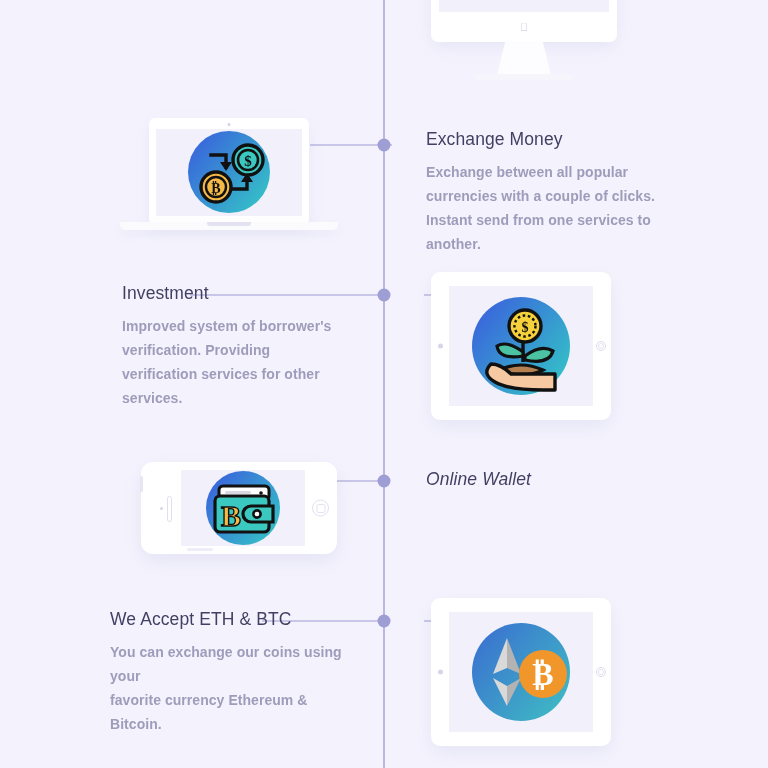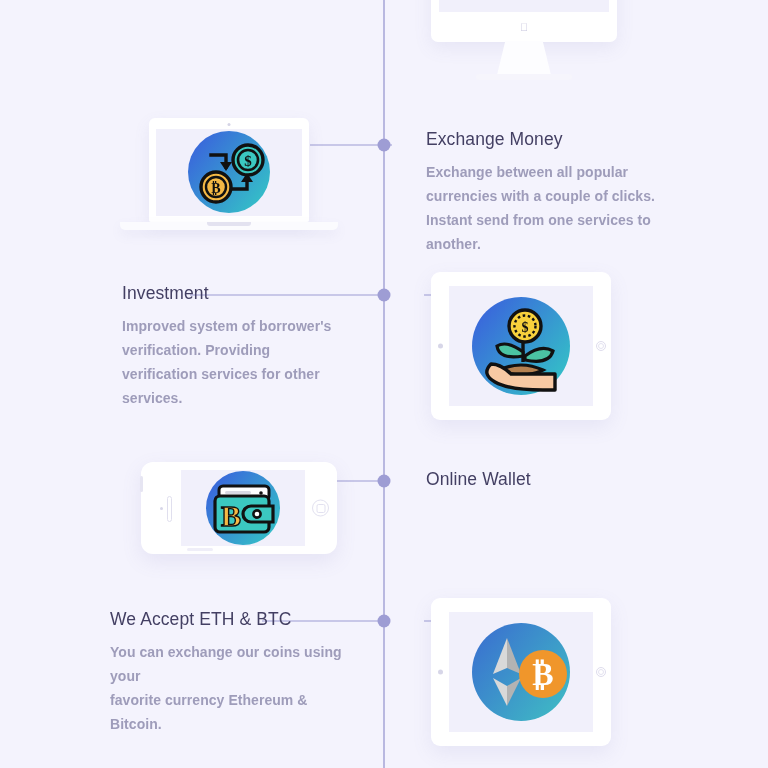--- a/index.html
+++ b/index.html
@@ -297,21 +297,21 @@
           <circle cx="80" cy="23" r="1.8" fill="#111"></circle>
           <rect x="34" y="26" width="54" height="36" rx="5" fill="#3bc8c0" stroke="#111" stroke-width="3.2"></rect>
           <path d="M70 36 h22 v16 h-22 a8 8 0 0 1 0 -16 Z" fill="#3bc8c0" stroke="#111" stroke-width="3.2"></path>
           <circle cx="76" cy="44" r="3.6" fill="#fff" stroke="#111" stroke-width="2.6"></circle>
           <text x="50" y="56" font-size="30" font-family="Liberation Serif, serif" font-weight="bold" text-anchor="middle" fill="#f5b945" stroke="#111" stroke-width="1.4">B</text>
         </svg>
       </div>
     </div>
   </div>
 
-  <div class="block" style="left:426px; top:469px; width:235px;">
+  <div class="block" style="left:426px; top:469px; width:235px;font-style:italic;">
     <h2>Online Wallet</h2>
   </div>
 
   <div class="block" style="left:110px; top:609px; width:235px;">
     <h2>We Accept ETH &amp; BTC</h2>
     <p>
       <span>You can exchange our coins using your</span><br>
       <span>favorite currency Ethereum &amp; Bitcoin.</span>
     </p>
   </div>

